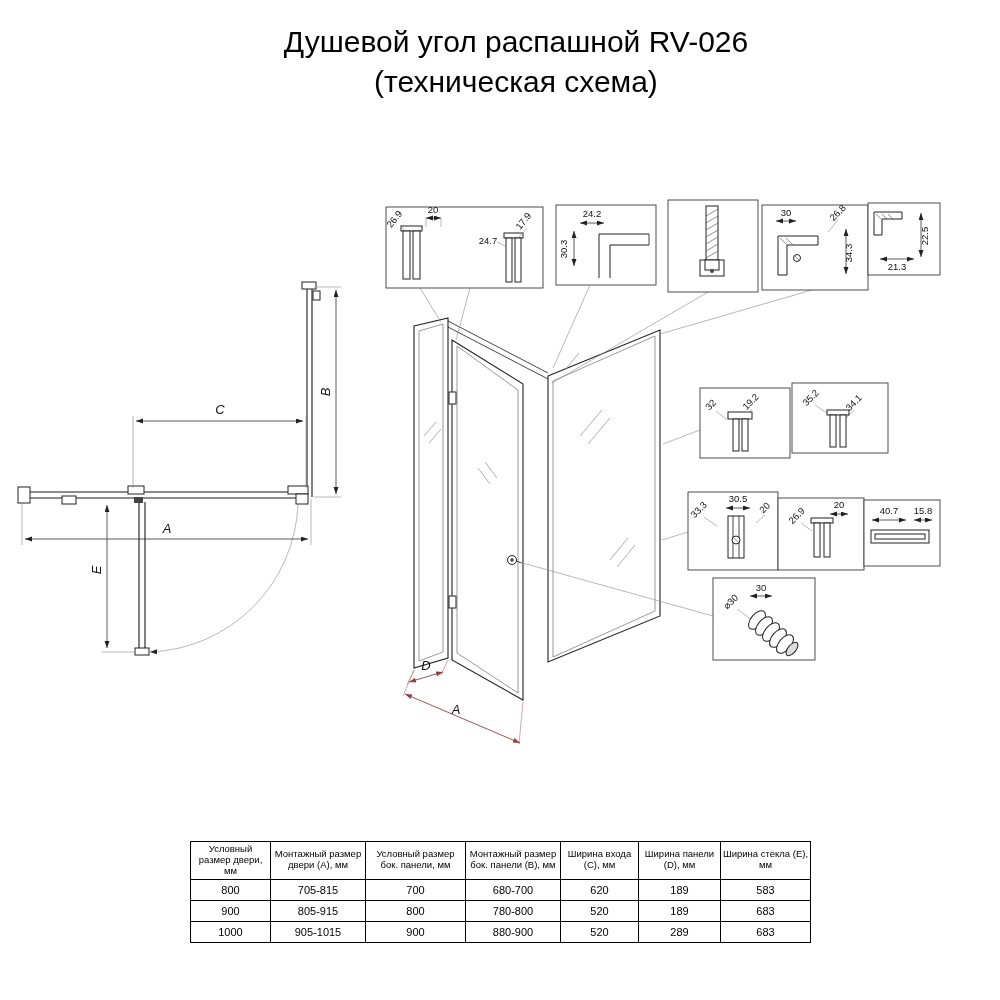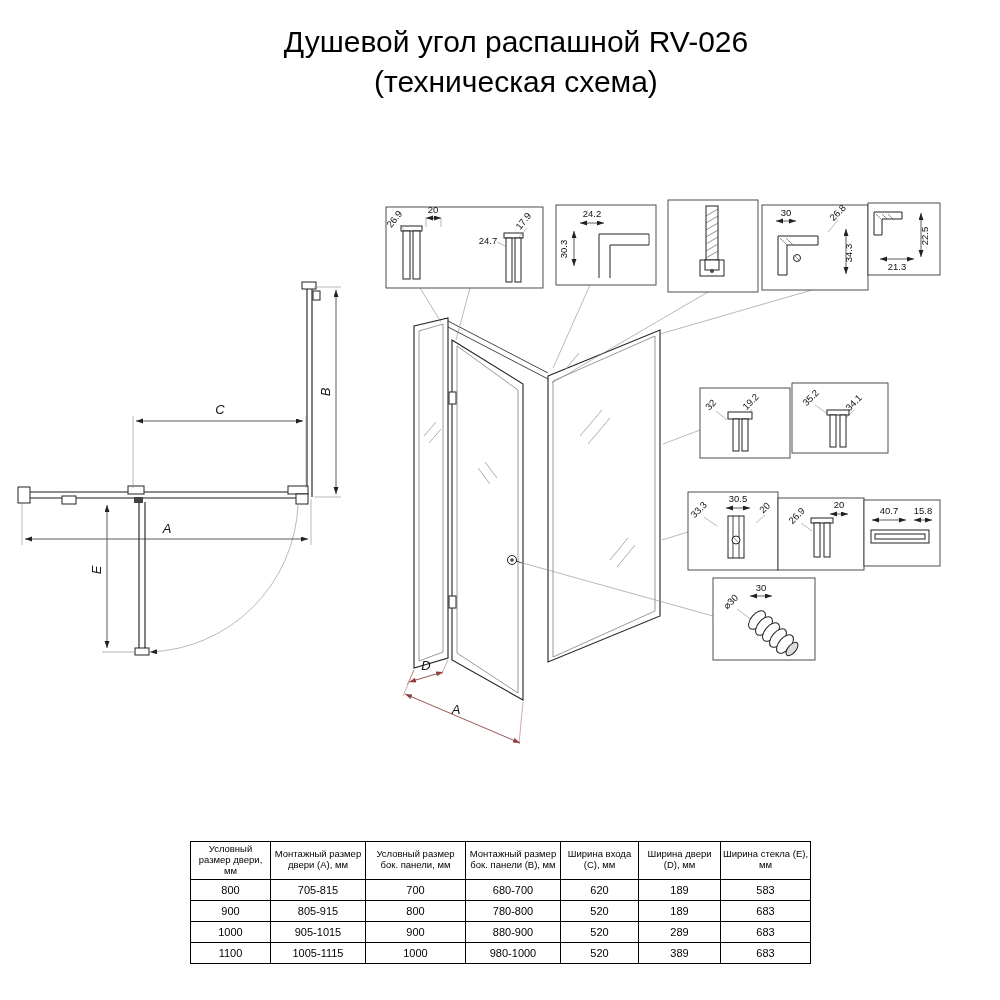--- a/index.html
+++ b/index.html
@@ -316,21 +316,21 @@
         <col style="width:82px">
         <col style="width:90px">
     </colgroup>
     <thead>
       <tr>
         <th>Условный размер двери, мм</th>
         <th>Монтажный размер двери (A), мм</th>
         <th>Условный размер бок. панели, мм</th>
         <th>Монтажный размер бок. панели (B), мм</th>
         <th>Ширина входа (C), мм</th>
-        <th>Ширина двери (D), мм</th>
+        <th>Ширина панели (D), мм</th>
         <th>Ширина стекла (E), мм</th>
       </tr>
     </thead>
     <tbody>
       <tr>
         <td>800</td>
         <td>705-815</td>
         <td>700</td>
         <td>680-700</td>
         <td>620</td>
@@ -348,25 +348,16 @@
       </tr>
       <tr>
         <td>1000</td>
         <td>905-1015</td>
         <td>900</td>
         <td>880-900</td>
         <td>520</td>
         <td>289</td>
         <td>683</td>
       </tr>
-      <tr>
-        <td>1100</td>
-        <td>1005-1115</td>
-        <td>1000</td>
-        <td>980-1000</td>
-        <td>520</td>
-        <td>389</td>
-        <td>683</td>
-      </tr>
     </tbody>
   </table>
 
 </div>
 
 </body></html>

